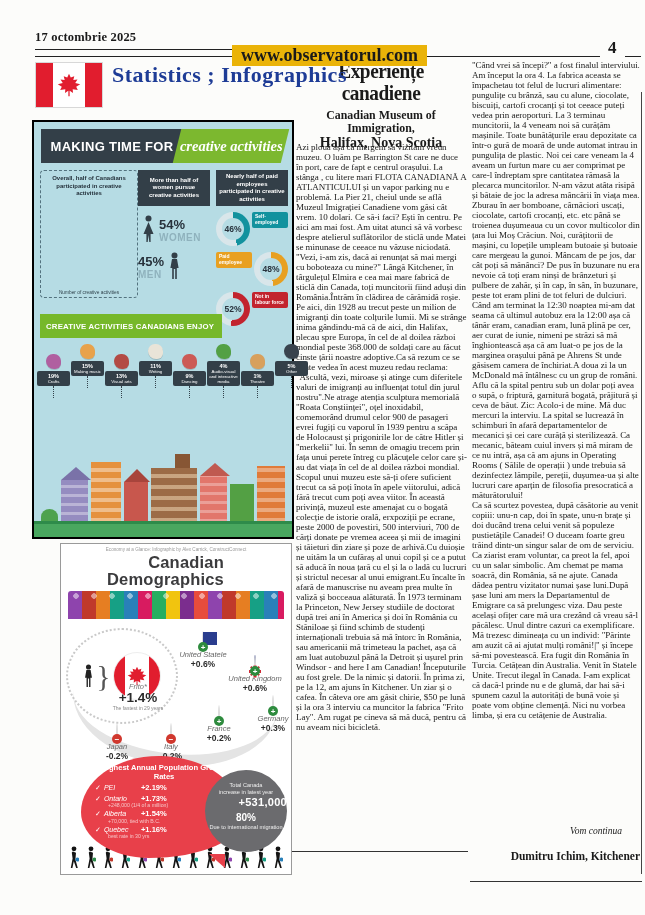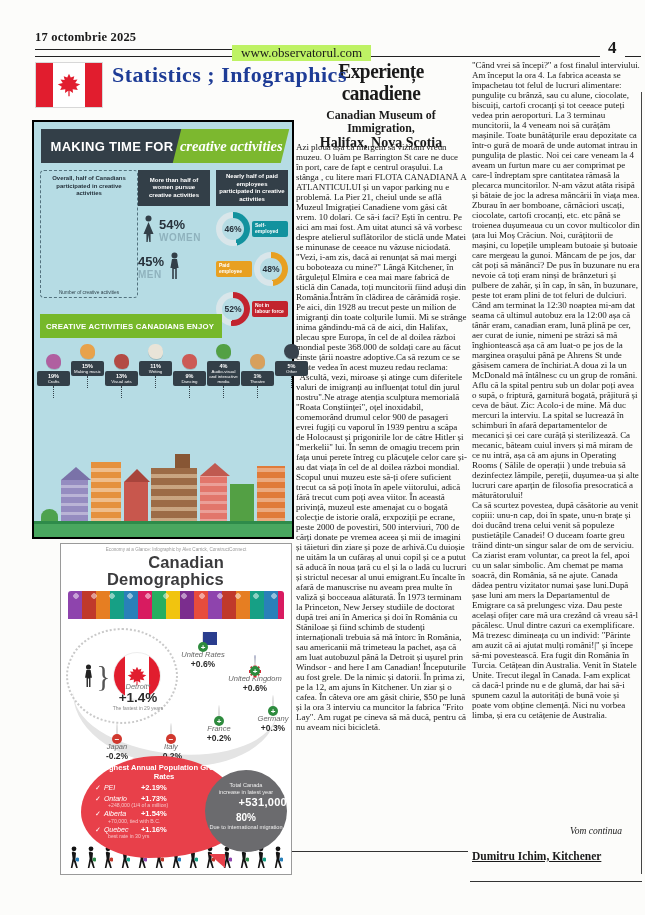--- a/index.html
+++ b/index.html
@@ -4,40 +4,40 @@
 <style>
   html,body{margin:0;padding:0;background:#e9e9e6;}
   #page{position:relative;width:645px;height:915px;background:#fcfcfa;margin:0 auto;
         font-family:"Liberation Serif",serif;color:#1a1a1a;overflow:hidden;}
   .abs{position:absolute;}
 
   
   .date{left:35px;top:30px;font-weight:bold;font-size:12.5px;letter-spacing:.2px;}
   .date-rule{left:35px;top:49px;width:258px;border-top:1.4px solid #222;}
   .masthead-rule{left:35px;top:56px;width:606px;border-top:1.6px solid #222;}
-  .site{left:232px;top:45px;font-weight:normal;font-size:13px;background:#bef264;padding:0 9px;z-index:2;}
+  .site{left:232px;top:45px;font-weight:bold;font-size:18px;background:#eab308;padding:0 9px;z-index:2;}
   .pageno{left:600px;top:38px;font-weight:bold;font-size:17px;background:#fcfcfa;padding:0 8px;z-index:2;}
   .right-rule{left:641px;top:92px;height:782px;border-left:1.2px solid #444;}
 
   .flag{left:35px;top:62px;width:66px;height:44px;background:#fff;border:1px solid #d8d8d8;display:flex;}
   .flag .bar{width:17px;background:#e11d2e;}
   .flag .mid{flex:1;display:flex;align-items:center;justify-content:center;}
   .leaf{fill:#e11d2e;}
   .section-title{left:112px;top:62px;font-size:22px;font-weight:bold;color:#1e3c96;letter-spacing:.5px;}
 
   
   .headline{left:292px;top:60px;width:178px;text-align:center;line-height:1.05;}
   .headline .t{font-size:21px;font-weight:bold;transform:scaleX(.92);letter-spacing:-.5px;}
   .headline .s1{font-size:12.5px;font-weight:bold;margin-top:5px;transform:scaleX(.95);}
   .headline .s2{font-size:14px;font-weight:bold;margin-top:1px;}
   .bodycol p{margin:0;font-size:9px;line-height:10px;text-align:left;letter-spacing:-.05px;}
   .col1{left:296px;top:142px;width:171px;height:708px;overflow:hidden;}
   .col2{left:472px;top:60px;width:168px;height:750px;overflow:hidden;}
   .vom{left:472px;top:826px;width:150px;text-align:right;font-style:italic;font-size:9.5px;}
-  .byline{left:472px;top:850px;width:168px;text-align:left;font-weight:bold;font-size:11.5px;text-decoration:underline;}
+  .byline{left:472px;top:850px;width:168px;text-align:right;font-weight:bold;font-size:11.5px;}
   .col1-end-rule{left:291px;top:851px;width:177px;border-top:1.4px solid #333;}
   .col2-end-rule{left:470px;top:881px;width:172px;border-top:1.4px solid #333;}
 
   
   .ig1{left:32px;top:120px;width:258px;height:415px;background:#b6dce4;border:2px solid #000000;
        font-family:"Liberation Sans",sans-serif;}
   .ig1-head{position:absolute;left:7px;top:7px;right:7px;height:34px;display:flex;}
   .ig1-head .dark{width:142px;background:#333f48;color:#fff;font-weight:bold;font-size:13px;
        display:flex;align-items:center;justify-content:center;letter-spacing:.3px;}
   .ig1-head .green{flex:1;background:#7cb82f;transform:skewX(-14deg);margin-left:-6px;
@@ -58,21 +58,21 @@
   .p1-cap{position:absolute;bottom:2px;left:0;right:0;text-align:center;font-size:4.8px;color:#32454e;}
   .p2{position:absolute;left:104px;top:48px;width:72px;height:140px;}
   .p2 .panel-head{height:28px;display:flex;align-items:center;justify-content:center;}
   .stat-row{display:flex;align-items:center;gap:4px;margin-top:9px;}
   .stat-row:nth-of-type(2){justify-content:flex-start;padding-left:4px;}
   .stat-num{font-size:13px;font-weight:bold;color:#28323c;line-height:1;}
   .stat-lab{font-size:10px;font-weight:bold;color:#8fb2bd;letter-spacing:.5px;line-height:1;}
   .person{fill:#333f48;}
   .p3{position:absolute;left:182px;top:48px;width:72px;height:170px;}
   .p3 .panel-head{height:28px;display:flex;align-items:center;justify-content:center;}
-  .donut-row{display:flex;align-items:center;gap:2px;margin-top:6px;}
+  .donut-row{display:flex;align-items:flex-start;gap:2px;margin-top:6px;}
   .donut-row:nth-of-type(2){flex-direction:row-reverse;justify-content:flex-end;}
   .donut{position:relative;width:34px;height:34px;border-radius:50%;flex:0 0 auto;}
   .donut::after{content:"";position:absolute;inset:6px;background:#b6dce4;border-radius:50%;}
   .donut b{position:absolute;inset:0;display:flex;align-items:center;justify-content:center;
        font-size:8.5px;color:#28323c;z-index:1;}
   .tag{color:#fff;font-weight:bold;font-size:5px;padding:2px 3px;border-radius:2px;line-height:1.15;max-width:38px;}
   .ig1-banner{position:absolute;left:6px;top:192px;width:170px;height:24px;background:#76b82a;color:#fff;
        font-weight:bold;font-size:7.8px;display:flex;align-items:center;padding:0 6px;letter-spacing:.2px;}
   .acts{position:absolute;left:3px;top:222px;right:3px;display:flex;gap:1px;align-items:flex-start;}
   .act{flex:1;display:flex;flex-direction:column;align-items:center;}
@@ -373,29 +373,29 @@
         <circle cx="6.5" cy="3.4" r="3" fill="#222"></circle>
           <path fill="#222" d="M4 7 H9 L10.6 16 H8.8 L8.8 27 H7.2 V17 H5.8 V27 H4.2 L4.2 16 H2.4 Z"></path>
       </svg>
       <span class="brace">}</span>
       <span class="cflag">
         <svg width="20" height="20" viewBox="0 0 30 30">
             <path class="leaf" d="M15 1 L17.2 5.6 L21.6 4 L20.4 8.8 L25.6 8.2 L22.8 12.4 L29 14 L24 17.2 L26 21.4 L19.6 20.4 L20 25 L15 21.6 L10 25 L10.4 20.4 L4 21.4 L6 17.2 L1 14 L7.2 12.4 L4.4 8.2 L9.6 8.8 L8.4 4 L12.8 5.6 Z M14.2 21 h1.6 v8 h-1.6 Z"></path>
           </svg>
       </span>
       <span class="canada-txt">
-        <span class="c-name" style="display:block">Detroit*</span>
+        <span class="c-name" style="display:block">Frito*</span>
         <span class="c-val" style="display:block">+1.4%</span>
         <span class="c-note" style="display:block">The fastest in 29 years</span>
       </span>
     </div>
 
     <div class="country pos-us">
       <span class="cir f-us"><span class="badge plus"></span></span>
-      <div class="cn">United Rates</div>
+      <div class="cn">United Statele</div>
       <div class="cv">+0.6%</div>
     </div>
     <div class="country pos-uk">
       <span class="cir f-uk"><i class="d1"></i><i class="d2"></i><i></i><i class="v"></i><span class="badge plus"></span></span>
       <div class="cn">United Kingdom</div>
       <div class="cv">+0.6%</div>
     </div>
     <div class="country pos-de">
       <span class="cir f-de"><span class="badge plus"></span></span>
       <div class="cn">Germany</div>

